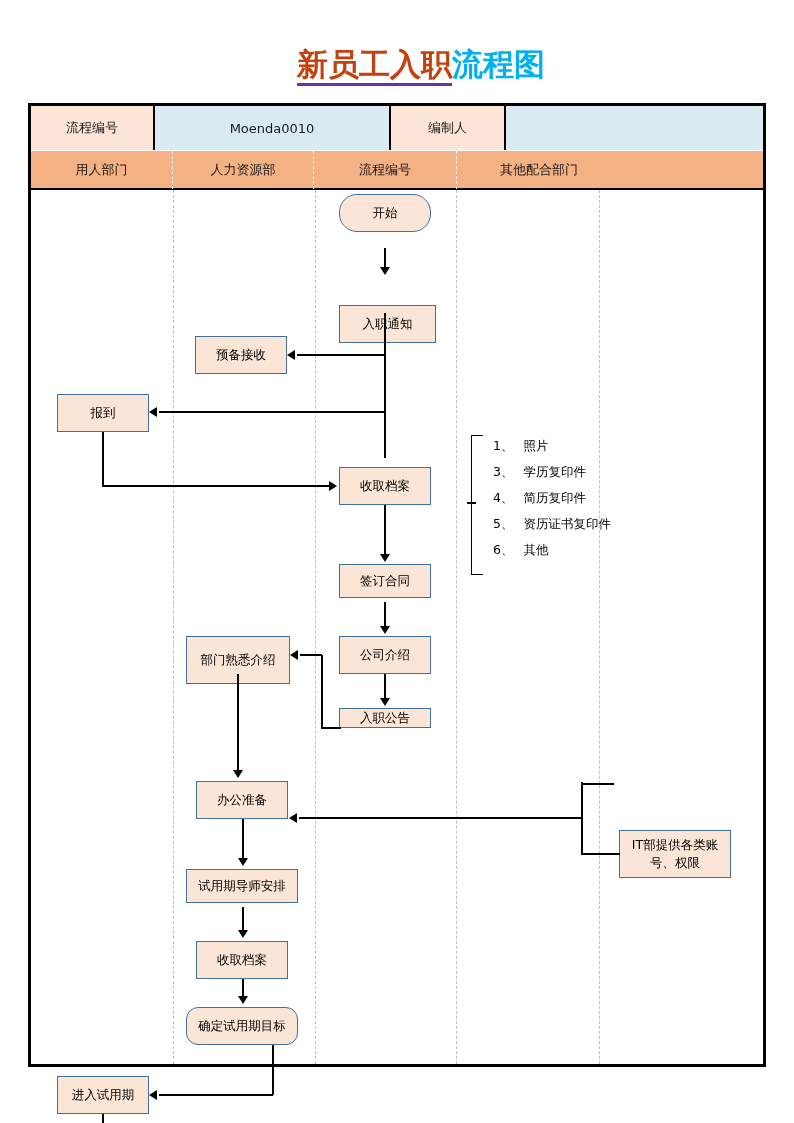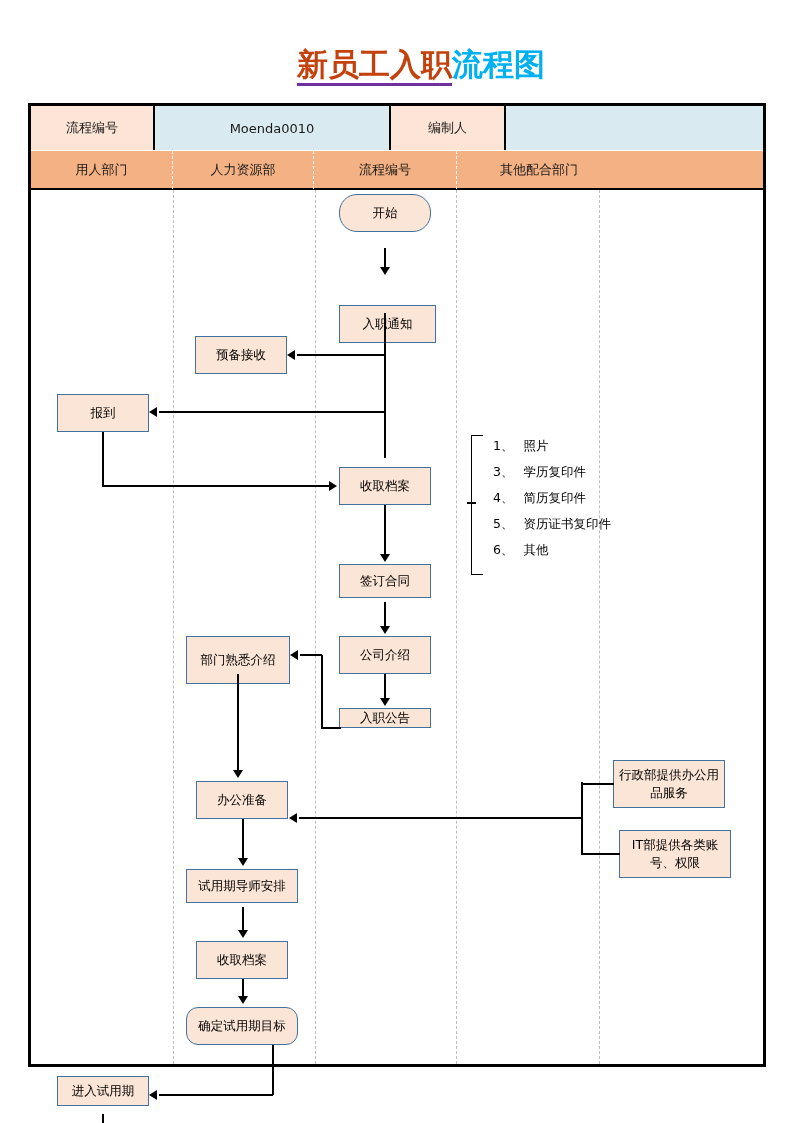--- a/index.html
+++ b/index.html
@@ -222,23 +222,22 @@
       <div class="node" style="left:155px; top:446px; width:104px; height:48px;">部门熟悉介绍</div>
 
       <div class="node" style="left:165px; top:591px; width:92px; height:38px;">办公准备</div>
 
       <div class="node" style="left:155px; top:679px; width:112px; height:34px;">试用期导师安排</div>
 
       <div class="node" style="left:165px; top:751px; width:92px; height:38px;">收取档案</div>
 
       <div class="node" style="left:155px; top:817px; width:112px; height:38px;border-radius:12px;">确定试用期目标</div>
 
-      <div class="node" style="left:26px; top:886px; width:92px; height:30px;">进入试用期</div>
-
-      <div class="node" style="left:582px; top:570px; width:112px; height:48px;">行政部提供办公用品服务</div>
+      <div class="node" style="left:26px; top:886px; width:92px; height:38px;">进入试用期</div>
+
 
       <div class="node" style="left:588px; top:640px; width:112px; height:48px;">IT部提供各类账号、权限</div>
 
       <div class="vline" style="left:353px; top:58px; height:21px;"></div>
       <div class="arrow down" style="left:349px; top:77px;"></div>
 
       <div class="vline" style="left:353px; top:123px; height:145px;"></div>
 
       <div class="hline" style="left:266px; top:164px; width:88px;"></div>
       <div class="arrow left" style="left:256px; top:160px;"></div>

